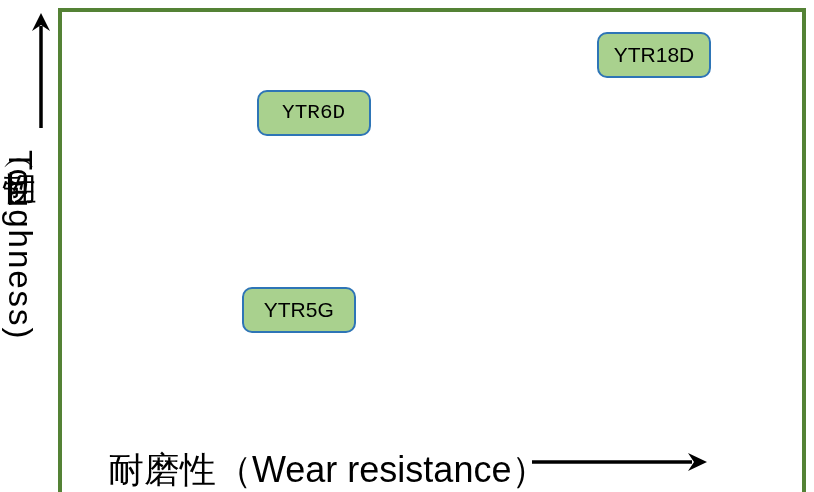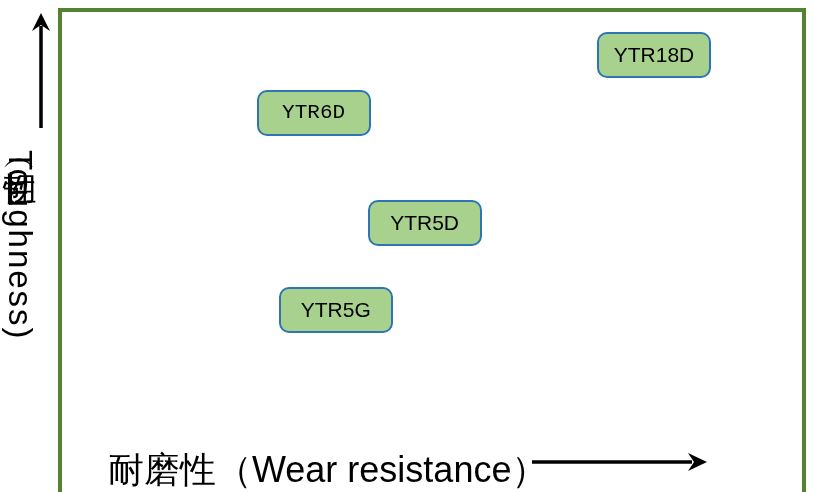--- a/index.html
+++ b/index.html
@@ -66,24 +66,21 @@
 
   <div id="y-label">韧性（Toughness)</div>
 
   <div id="plot">
       <div class="node" style="left: calc(80% - 57px); top: calc(9% - 23px);">
         <span>YTR18D</span>
       </div>
       <div class="node" style="left: calc(34% - 57px); top: calc(21% - 23px); font-family: Liberation Mono, monospace;">
         <span>YTR6D</span>
       </div>
-      <div class="node" style="left: calc(49% - 57px); top: calc(44% - 23px);">
-        <span>YTR5D</span>
-      </div>
-      <div class="node" style="left: calc(32% - 57px); top: calc(62% - 23px); margin-left: 37px;">
+      <div class="node" style="left: calc(32% - 57px); top: calc(62% - 23px);">
         <span>YTR5G</span>
       </div>
     </div>
 
   <div id="x-label">耐磨性（Wear resistance）</div>
 
   <svg id="x-arrow" width="178" height="24" viewBox="0 0 178 24">
     <line x1="2" y1="12" x2="162" y2="12" stroke="#000" stroke-width="3.5"></line>
     <polygon points="177,12 158,3 164,12 158,21" fill="#000"></polygon>
   </svg>

